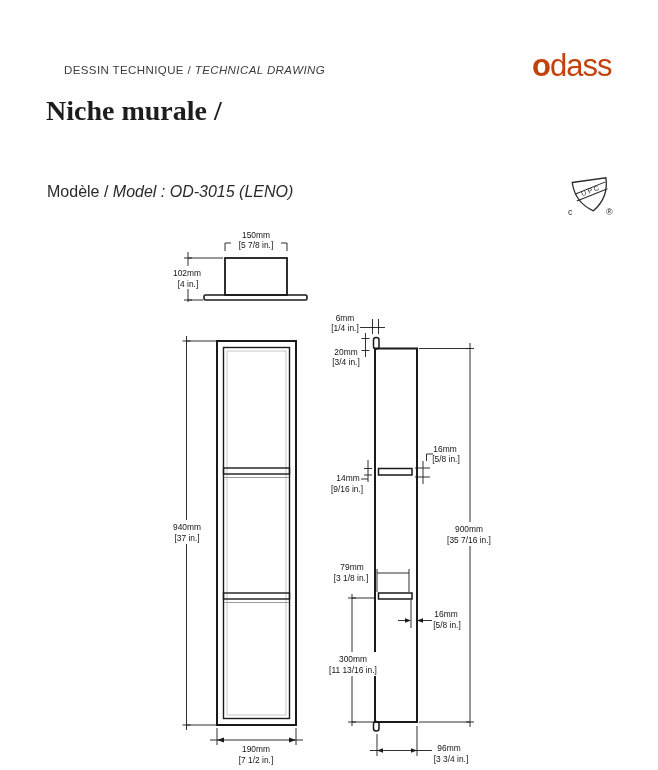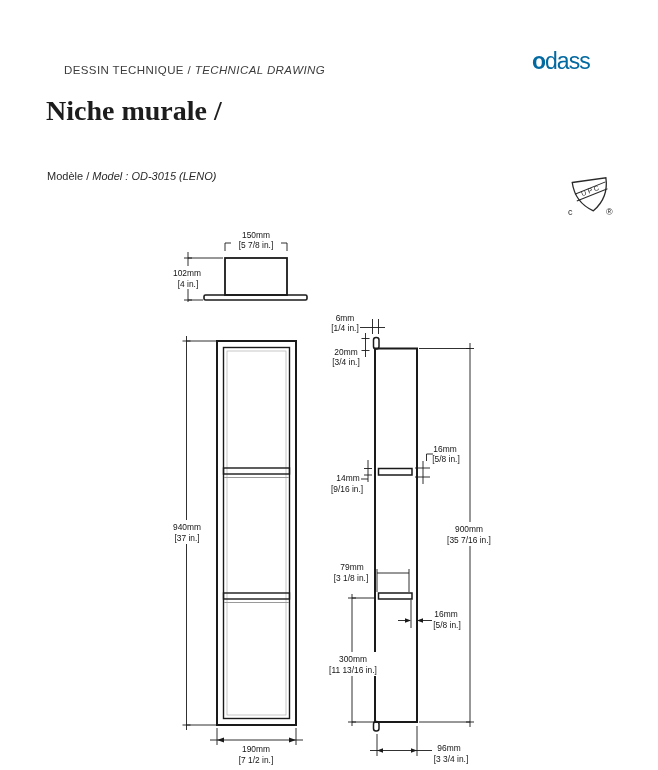--- a/index.html
+++ b/index.html
@@ -1,27 +1,27 @@
 <!DOCTYPE html>
 <html><head>
 <meta charset="utf-8">
 <style>
   html,body{margin:0;padding:0;background:#ffffff;}
   body{width:658px;height:770px;position:relative;overflow:hidden;
        font-family:"Liberation Sans", sans-serif;color:#1a1a1a;}
   .doc-label{position:absolute;left:47px;top:64px;font-size:11.5px;
              letter-spacing:.4px;color:#3c3c3c;margin-left:17px;}
   .doc-label .it{font-style:italic;}
-  .brand{position:absolute;left:532px;top:48px;font-size:23px;
-         letter-spacing:-1px;color:#0369a1;}
+  .brand{position:absolute;left:532px;top:48px;font-size:31px;
+         letter-spacing:-1px;color:#c2410c;}
   .brand .b{font-weight:bold;}
   .title{position:absolute;left:46px;top:92px;
          font-family:"Liberation Serif", serif;font-size:28px;
          line-height:38px;color:#1d1d1d;font-weight:600;text-align:center;}
-  .model{position:absolute;left:47px;top:170px;font-size:11px;color:#2a2a2a;}
+  .model{position:absolute;left:47px;top:183px;font-size:16px;color:#2a2a2a;}
   .model .it{font-style:italic;}
   .badge{position:absolute;left:564px;top:168px;}
   svg text{font-family:"Liberation Sans", sans-serif;}
   .dim{font-size:8.4px;fill:#141414;text-anchor:middle;}
   .ln{stroke:#1a1a1a;fill:none;}
   .d{stroke:#1a1a1a;stroke-width:0.9;fill:none;}
   .wh{fill:#ffffff;stroke:none;}
   #drawing{position:absolute;left:0;top:0;}
 </style>
 </head>

